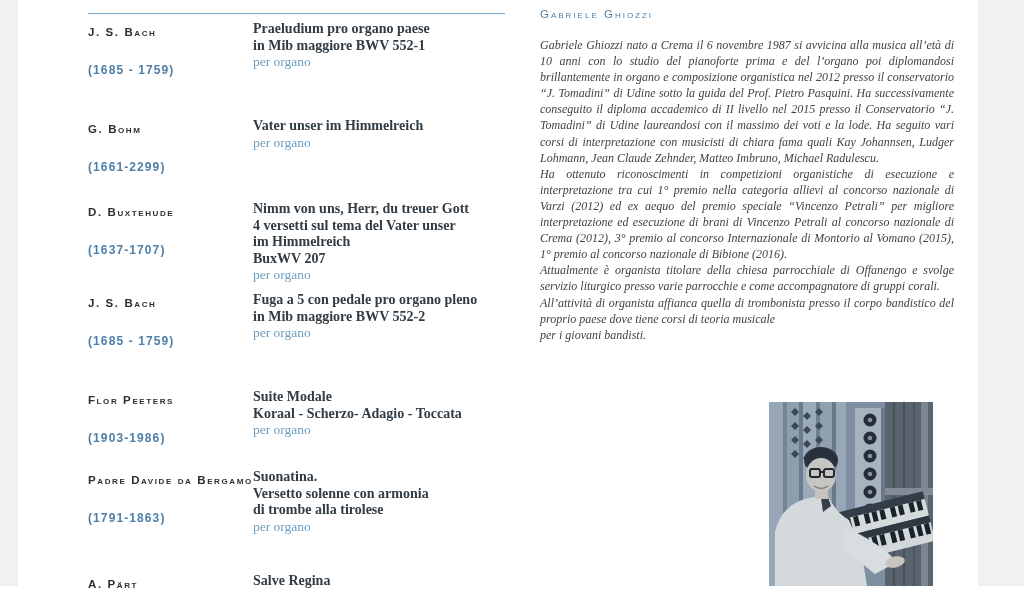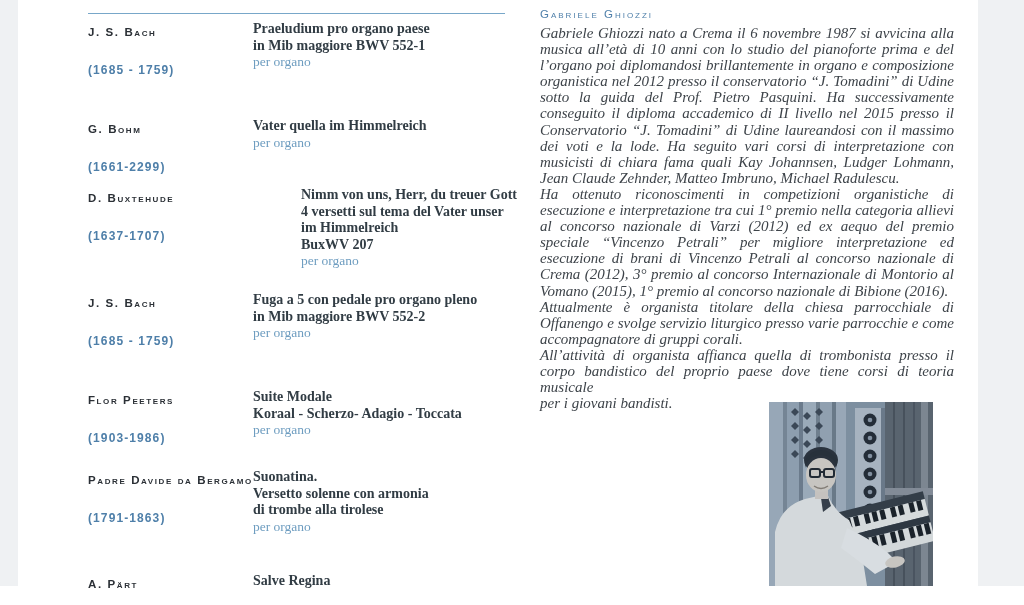--- a/index.html
+++ b/index.html
@@ -18,22 +18,22 @@
   .composer{font-size:11.5px;font-weight:bold;font-variant:small-caps;letter-spacing:1.6px;
             color:#2b3036;line-height:22px;}
   .dates{font-size:12px;font-weight:bold;letter-spacing:1.1px;color:#4e7fa9;margin-top:19px;line-height:16px;}
   .work-line{font-family:"Liberation Serif",serif;font-size:14px;font-weight:bold;
              color:#313c44;line-height:16.5px;}
   .per-organo{font-family:"Liberation Serif",serif;font-size:13.5px;color:#6e9dc0;line-height:16.5px;}
   
   .bio{position:absolute;left:540px;top:7px;width:414px;}
   .bio-heading{margin:0;font-size:11.5px;font-weight:normal;font-variant:small-caps;
                letter-spacing:2px;color:#4e7fa9;line-height:14px;}
-  .bio-text{margin-top:4px;font-family:"Liberation Serif",serif;font-style:italic;
-            font-size:15px;line-height:16.1px;color:#3d4349;text-align:justify;}
+  .bio-text{margin-top:16px;font-family:"Liberation Serif",serif;font-style:italic;
+            font-size:12px;line-height:16.1px;color:#3d4349;text-align:justify;}
   .bio-text p{margin:0;}
   
   .photo{position:absolute;left:769px;top:402px;width:164px;height:184px;margin:0;}
   .photo svg{display:block;width:164px;height:184px;}
 </style>
 </head>
 <body>
 
 <div class="canvas">
 
@@ -56,26 +56,26 @@
         <div class="per-organo">per organo</div>
       </div>
     </div>
       <div class="entry" style="top: 118px;">
       <div class="entry-left">
         <div class="composer">G. Bohm</div>
         <div class="dates">(1661-2299)</div>
       </div>
       <div class="entry-right">
         <div>
-            <div class="work-line">Vater quella im Himmelreich</div>
-          </div>
-        <div class="per-organo">per organo</div>
-      </div>
-    </div>
-      <div class="entry" style="top: 187px; gap: 48px;">
+            <div class="work-line">Vater unser im Himmelreich</div>
+          </div>
+        <div class="per-organo">per organo</div>
+      </div>
+    </div>
+      <div class="entry" style="top: 201px;">
       <div class="entry-left">
         <div class="composer">D. Buxtehude</div>
         <div class="dates">(1637-1707)</div>
       </div>
       <div class="entry-right">
         <div>
             <div class="work-line">Nimm von uns, Herr, du treuer Gott</div>
             <div class="work-line">4 versetti sul tema del Vater unser</div>
             <div class="work-line">im Himmelreich</div>
             <div class="work-line">BuxWV 207</div>

